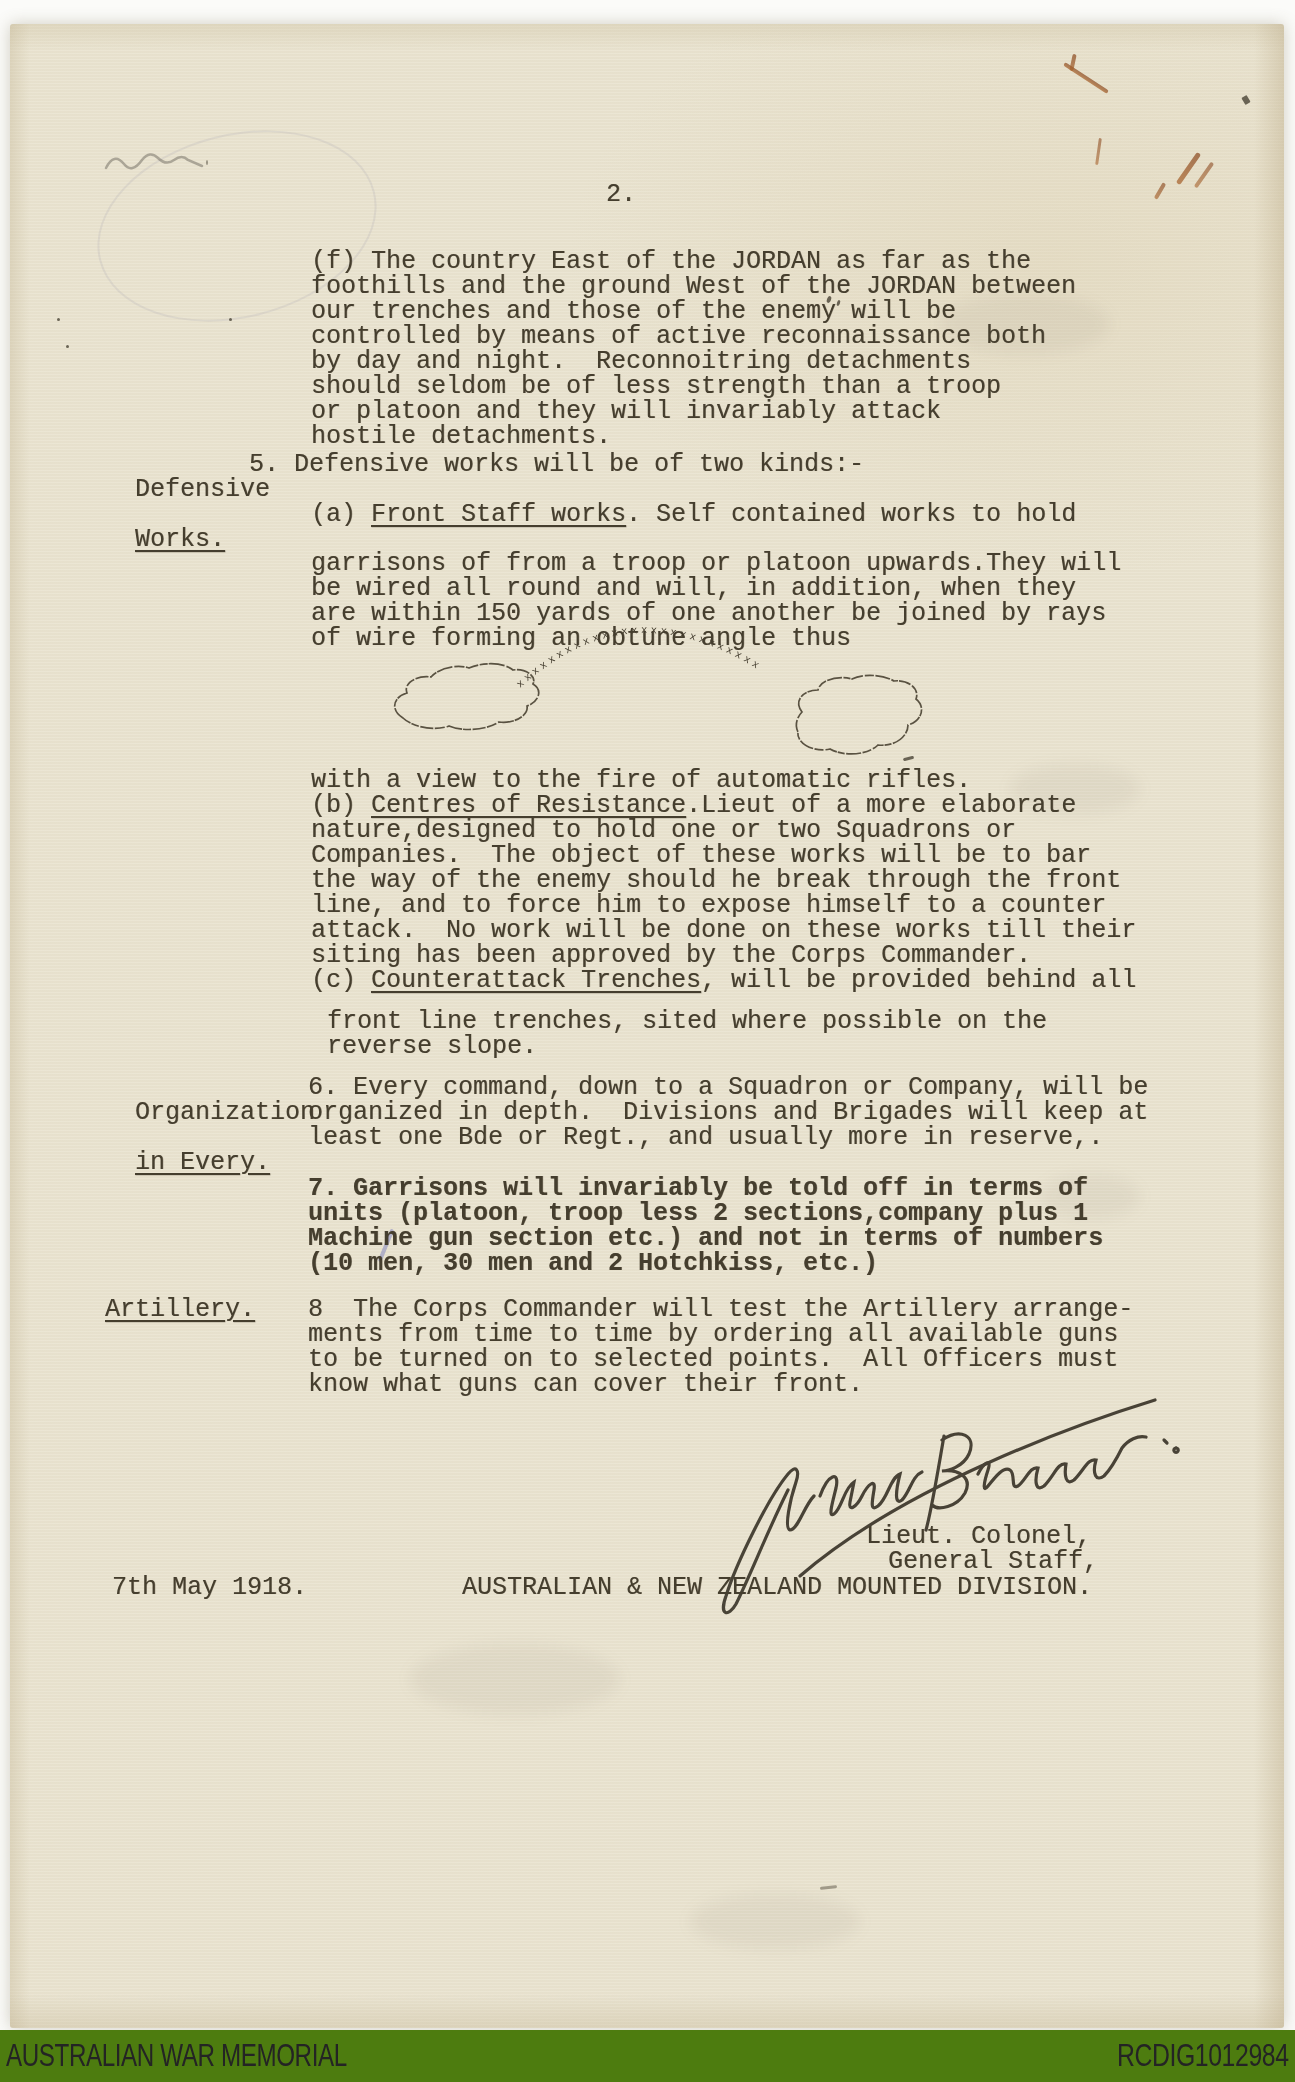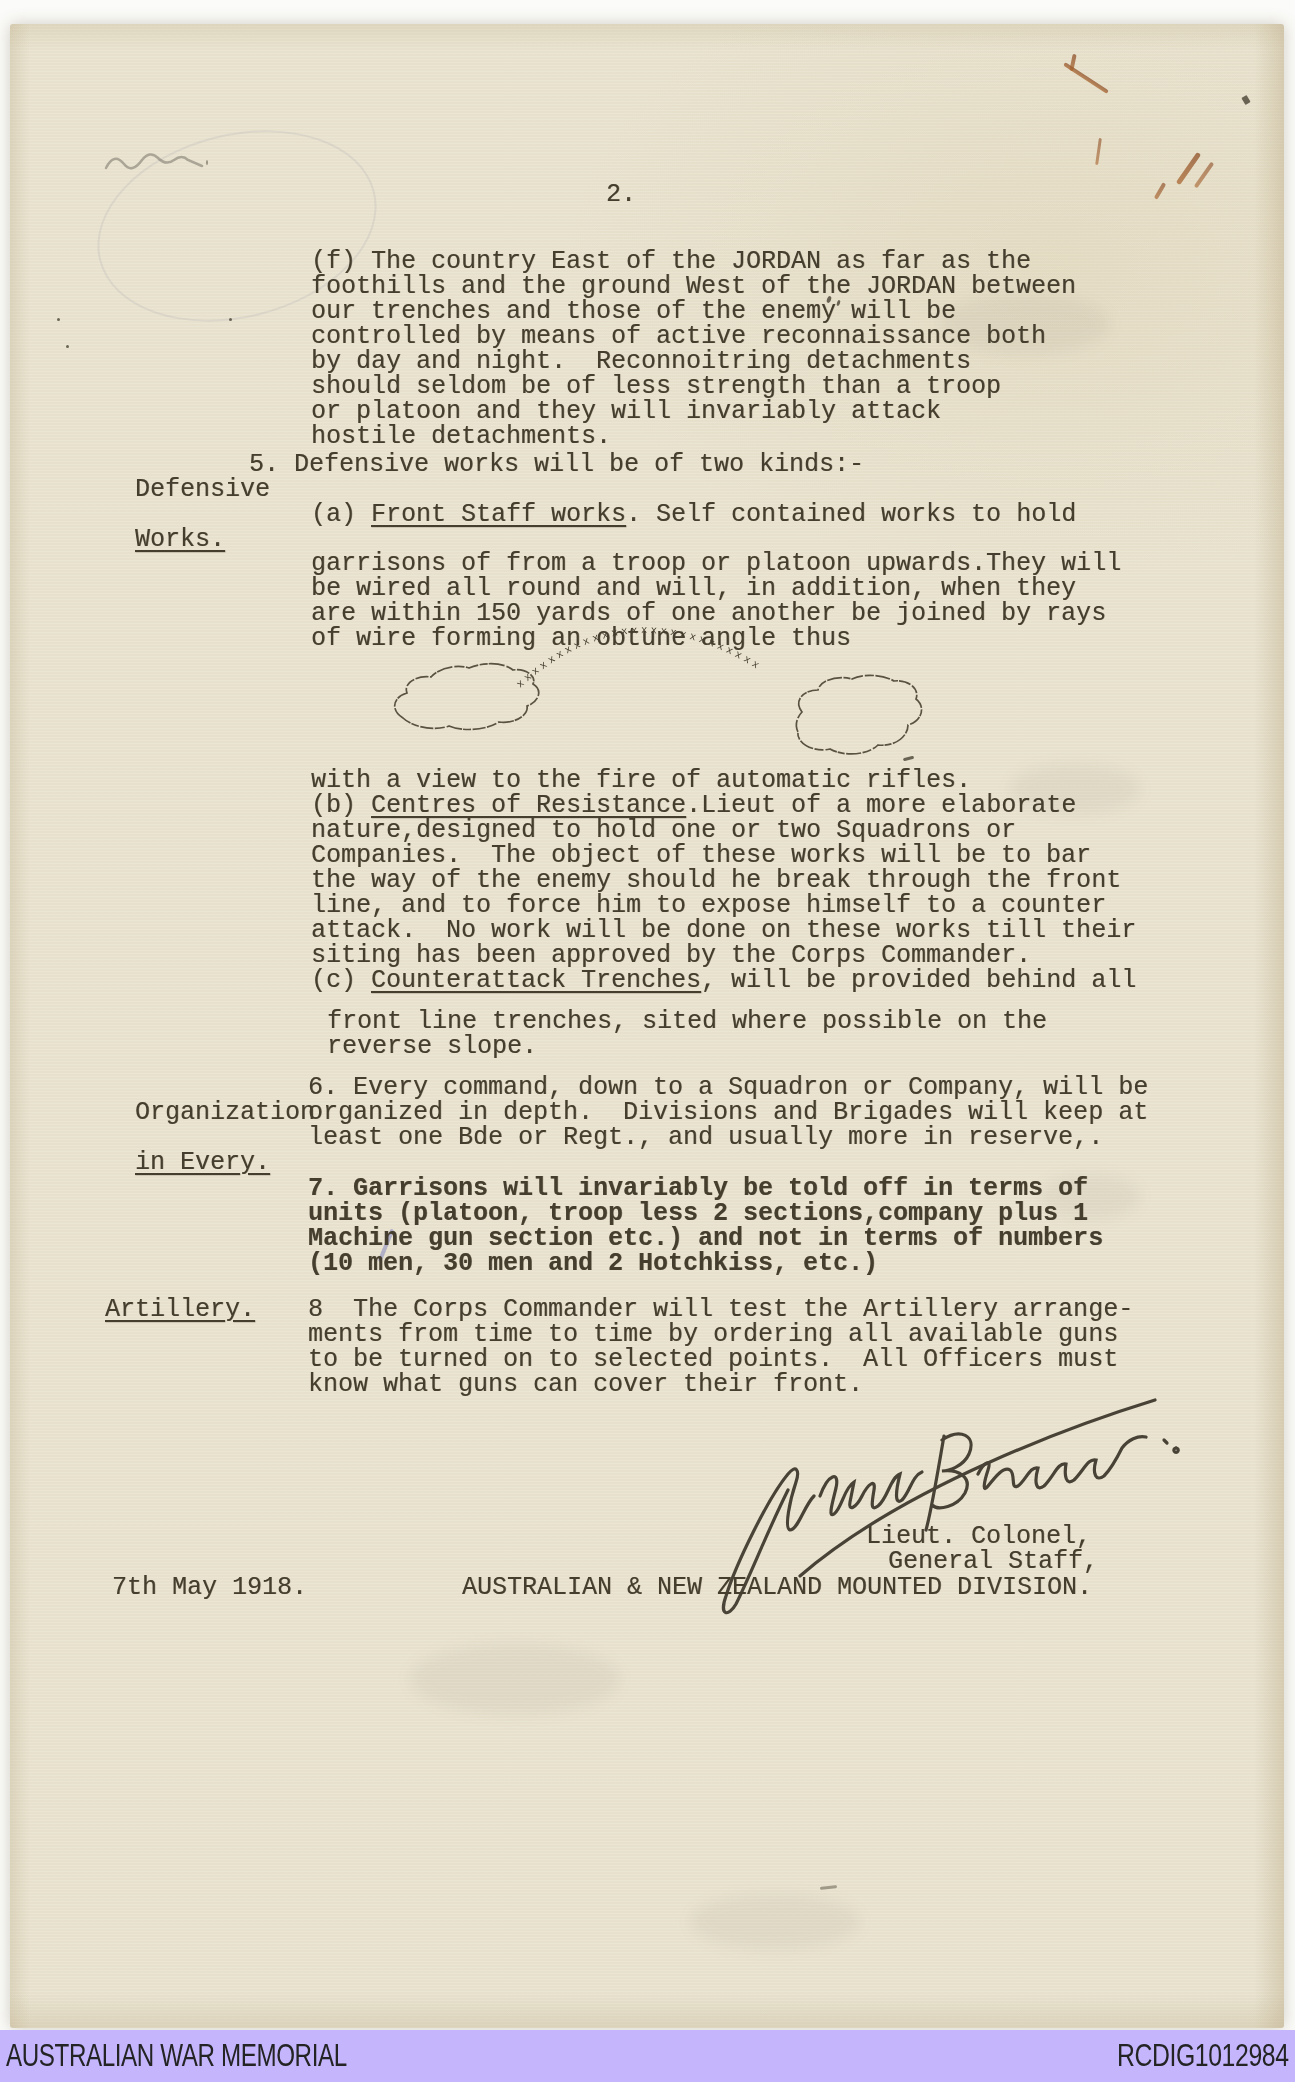--- a/index.html
+++ b/index.html
@@ -24,21 +24,21 @@
   .tline{
     position:absolute;
     font-size:25px;line-height:25px;letter-spacing:0;
     color:#453e2e;
     white-space:pre;
     text-shadow:0.5px 0.4px 0.6px rgba(66,56,40,.45);
   }
   .ul{text-decoration:underline;text-decoration-thickness:1.8px;text-underline-offset:4px;}
   .cursive-sig{position:absolute;}
   .footer{
-    position:absolute;left:0;top:2030px;width:1295px;height:52px;background:#c4b5fd;
+    position:absolute;left:0;top:2030px;width:1295px;height:52px;background:#4d7c0f;
   }
   .footer .ft{
     position:absolute;top:8px;
     font-family:"Liberation Sans","DejaVu Sans",sans-serif;
     font-size:31px;color:#242424;font-weight:400;
   }
   .ft-left{left:6px;transform:scale(.78,1.04);transform-origin:left center;letter-spacing:-.5px;}
   .ft-right{right:6px;transform:scale(.80,1.04);transform-origin:right center;letter-spacing:-.5px;}
   .rust{position:absolute;background:linear-gradient(#8a4a22,#a8632c);border-radius:3px;opacity:.72;}
   .spk{position:absolute;background:#4a4336;border-radius:50%;opacity:.8;}

